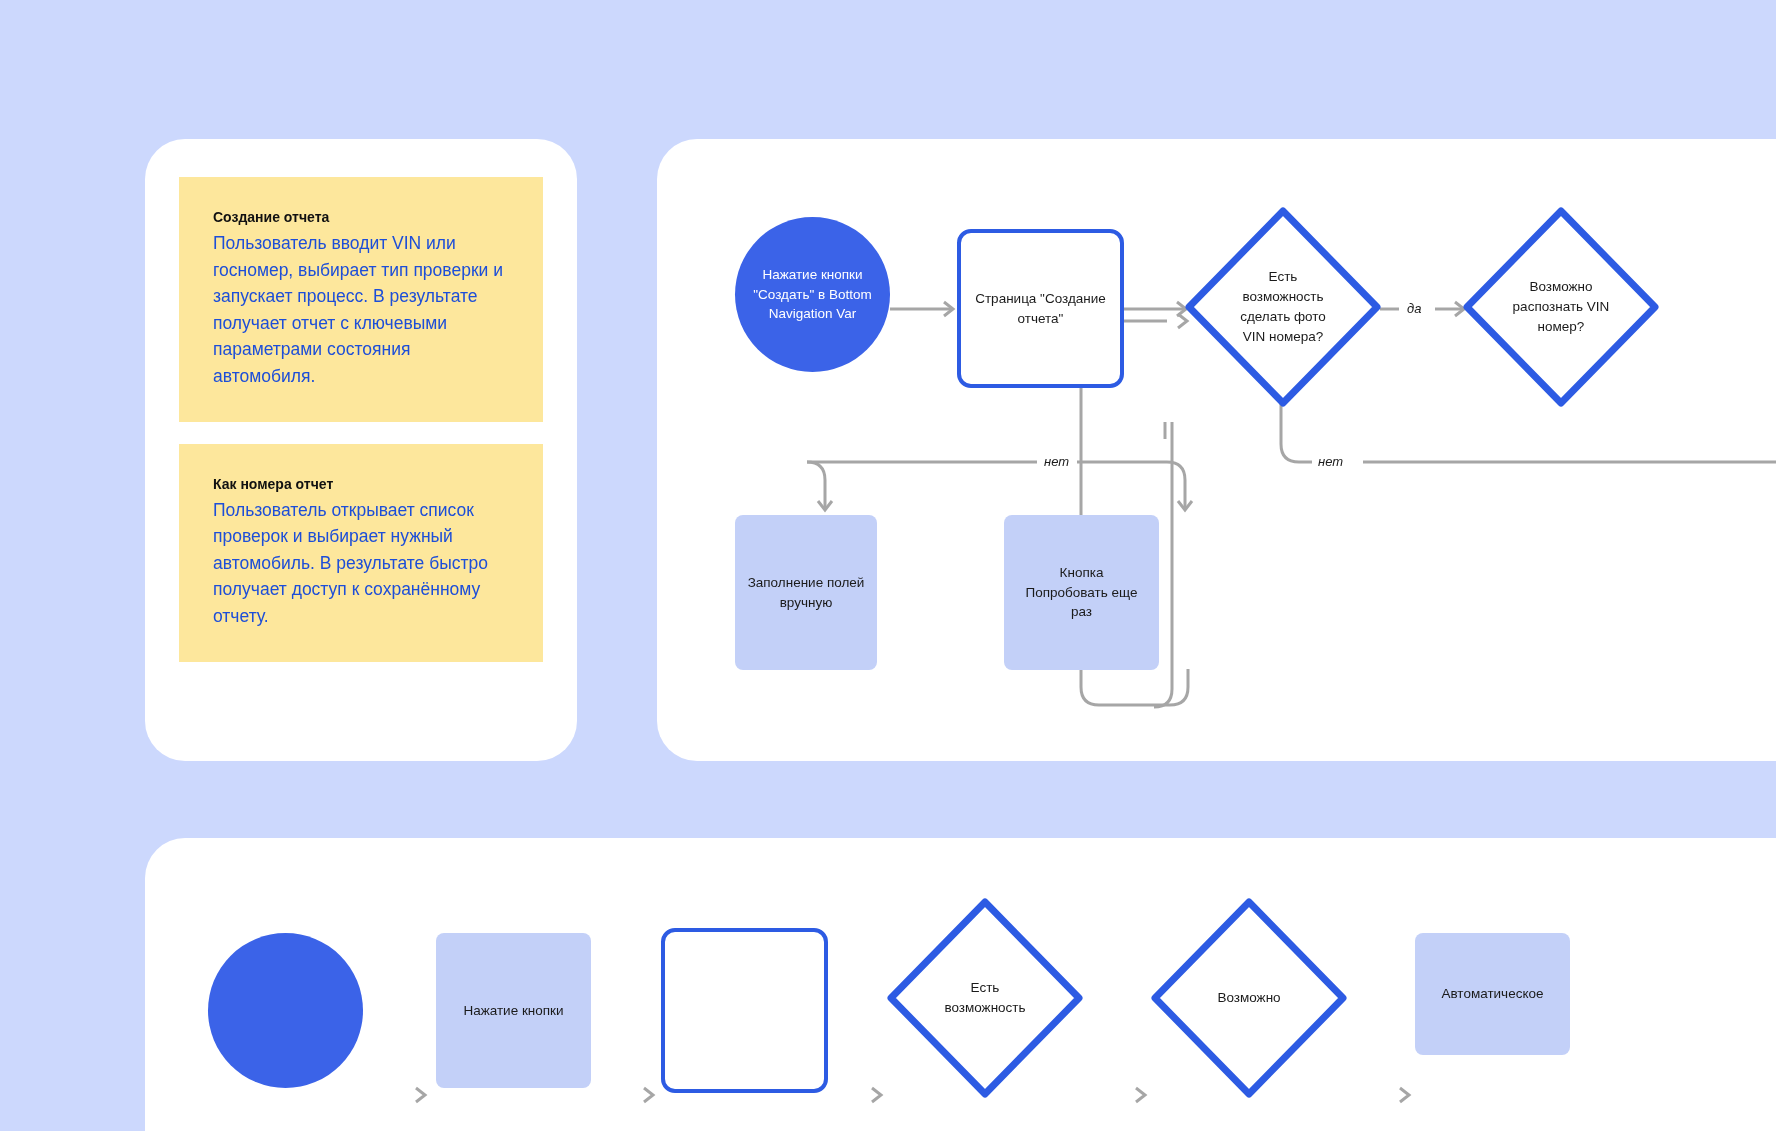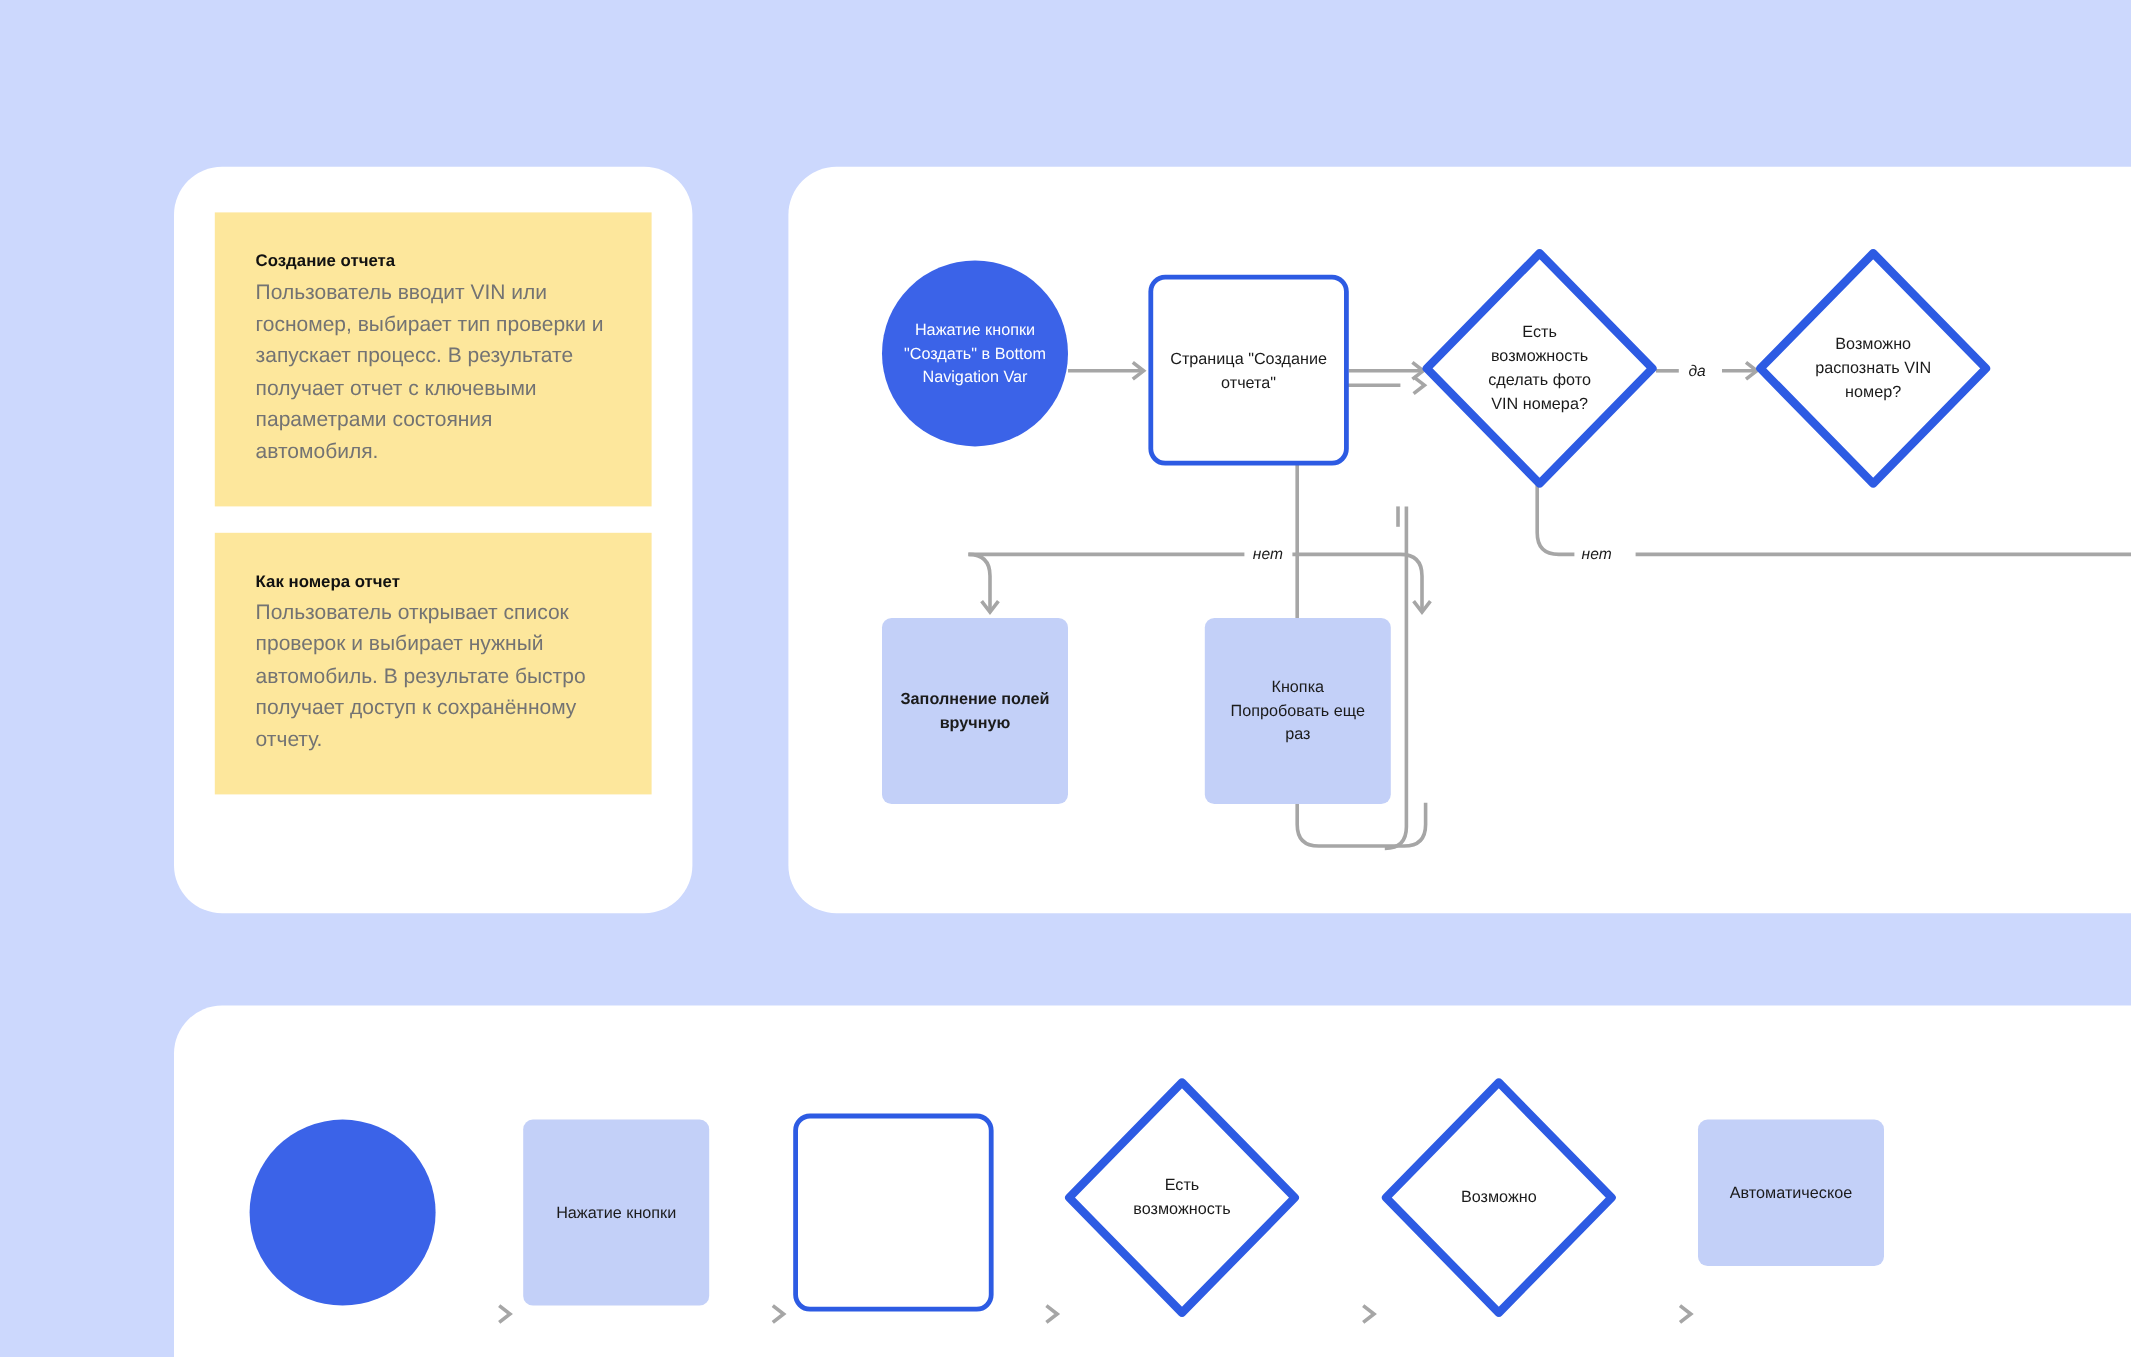--- a/index.html
+++ b/index.html
@@ -63,21 +63,21 @@
   }
   .note-title {
     font-size: 14px;
     font-weight: bold;
     color: #111111;
     line-height: 1.5;
     margin-bottom: 2px;
   }
   .note-body {
     font-size: 17.5px;
-    color: #737373;
+    color: #1d4ed8;
     line-height: 1.52;
     white-space: pre-line;
   }
 
   
   .flow-layer {
     position: absolute;
     left: 0;
     top: 0;
     width: 100%;
@@ -224,21 +224,21 @@
 
     <div class="node node-decision" style="left:806px; top:68px; width:196px; height:200px;">
       <svg class="diamond-shape" viewBox="0 0 196 200" preserveAspectRatio="none">
         <polygon points="98,4 192,100 98,196 4,100" fill="#ffffff" stroke="#2d5be3" stroke-width="7" stroke-linejoin="round"></polygon>
       </svg>
       <span class="diamond-label">Возможно
 распознать VIN
 номер?</span>
     </div>
 
-    <div class="node node-process" style="left:78px; top:376px; width:155px; height:155px;font-weight:bold;">
+    <div class="node node-process" style="left:78px; top:376px; width:142px; height:155px;">
       <span>Заполнение полей
 вручную</span>
     </div>
 
     <div class="node node-process" style="left:347px; top:376px; width:155px; height:155px;">
       <span>Кнопка
 Попробовать еще
 раз</span>
     </div>
 

